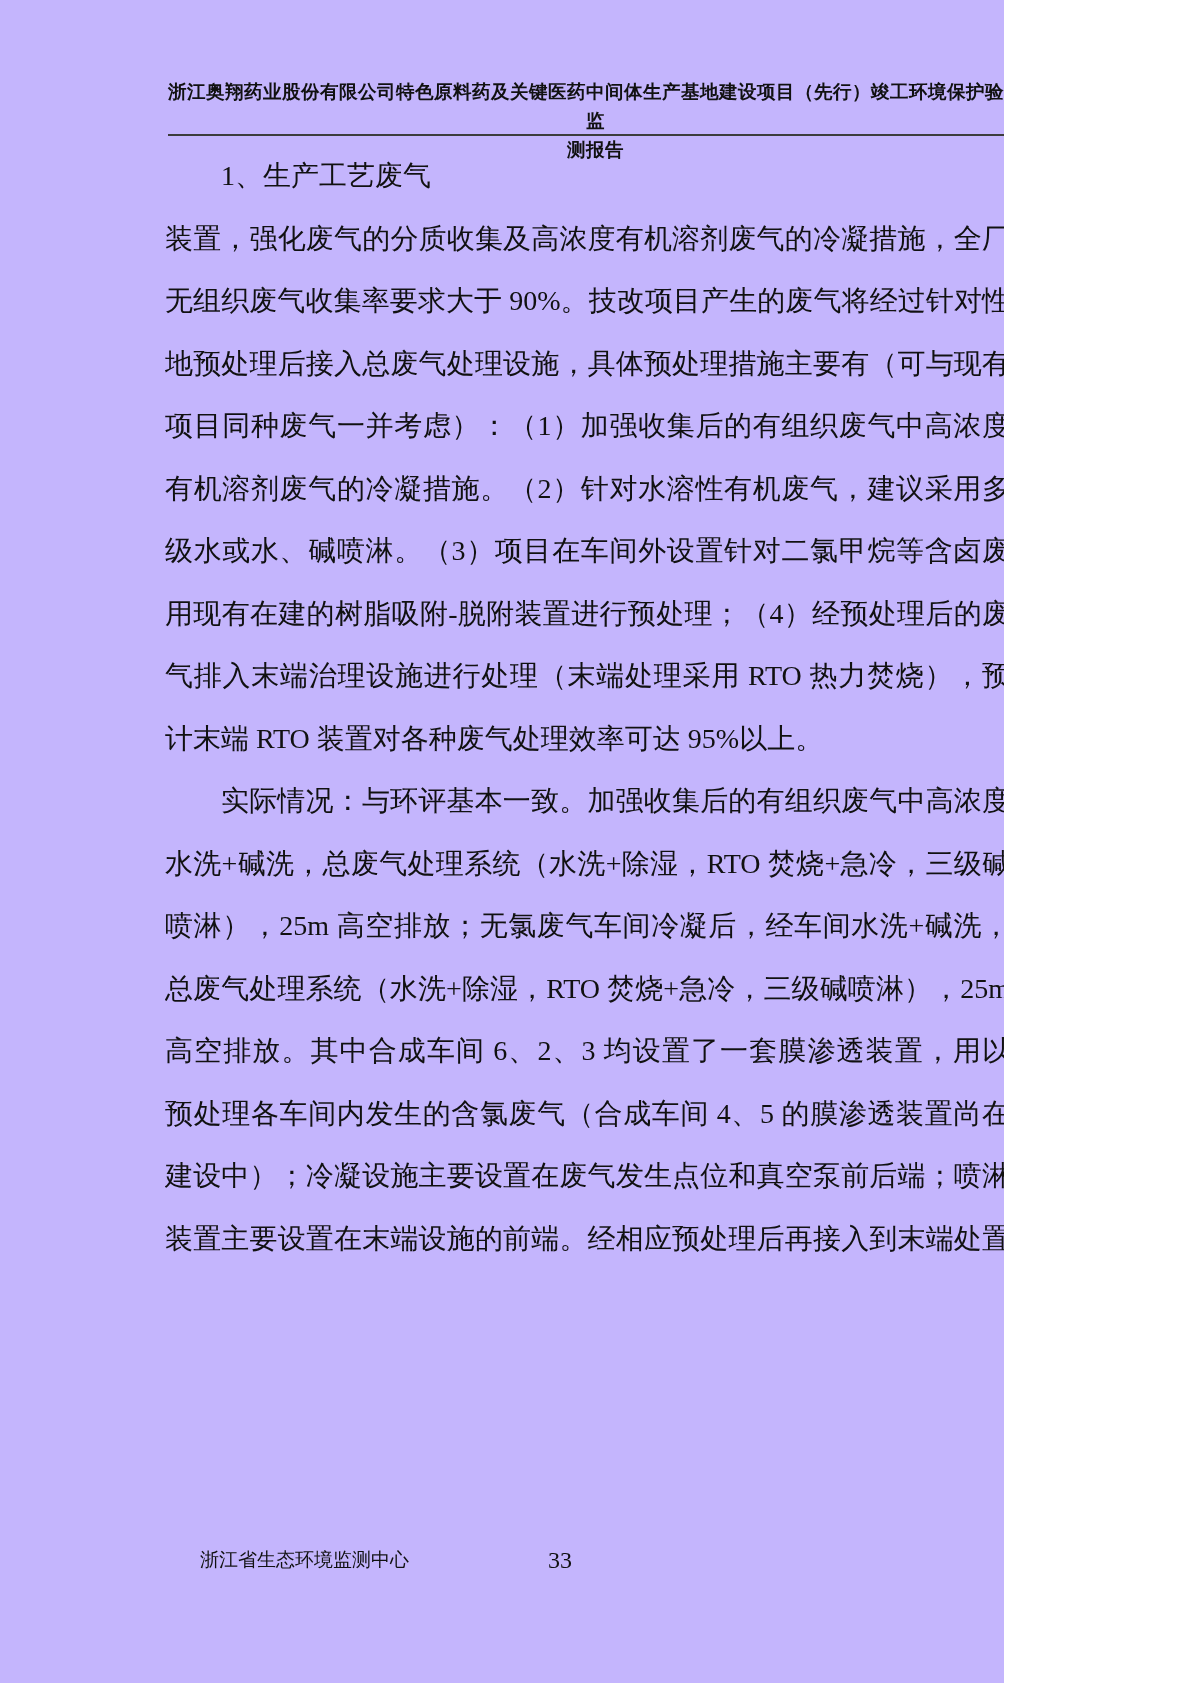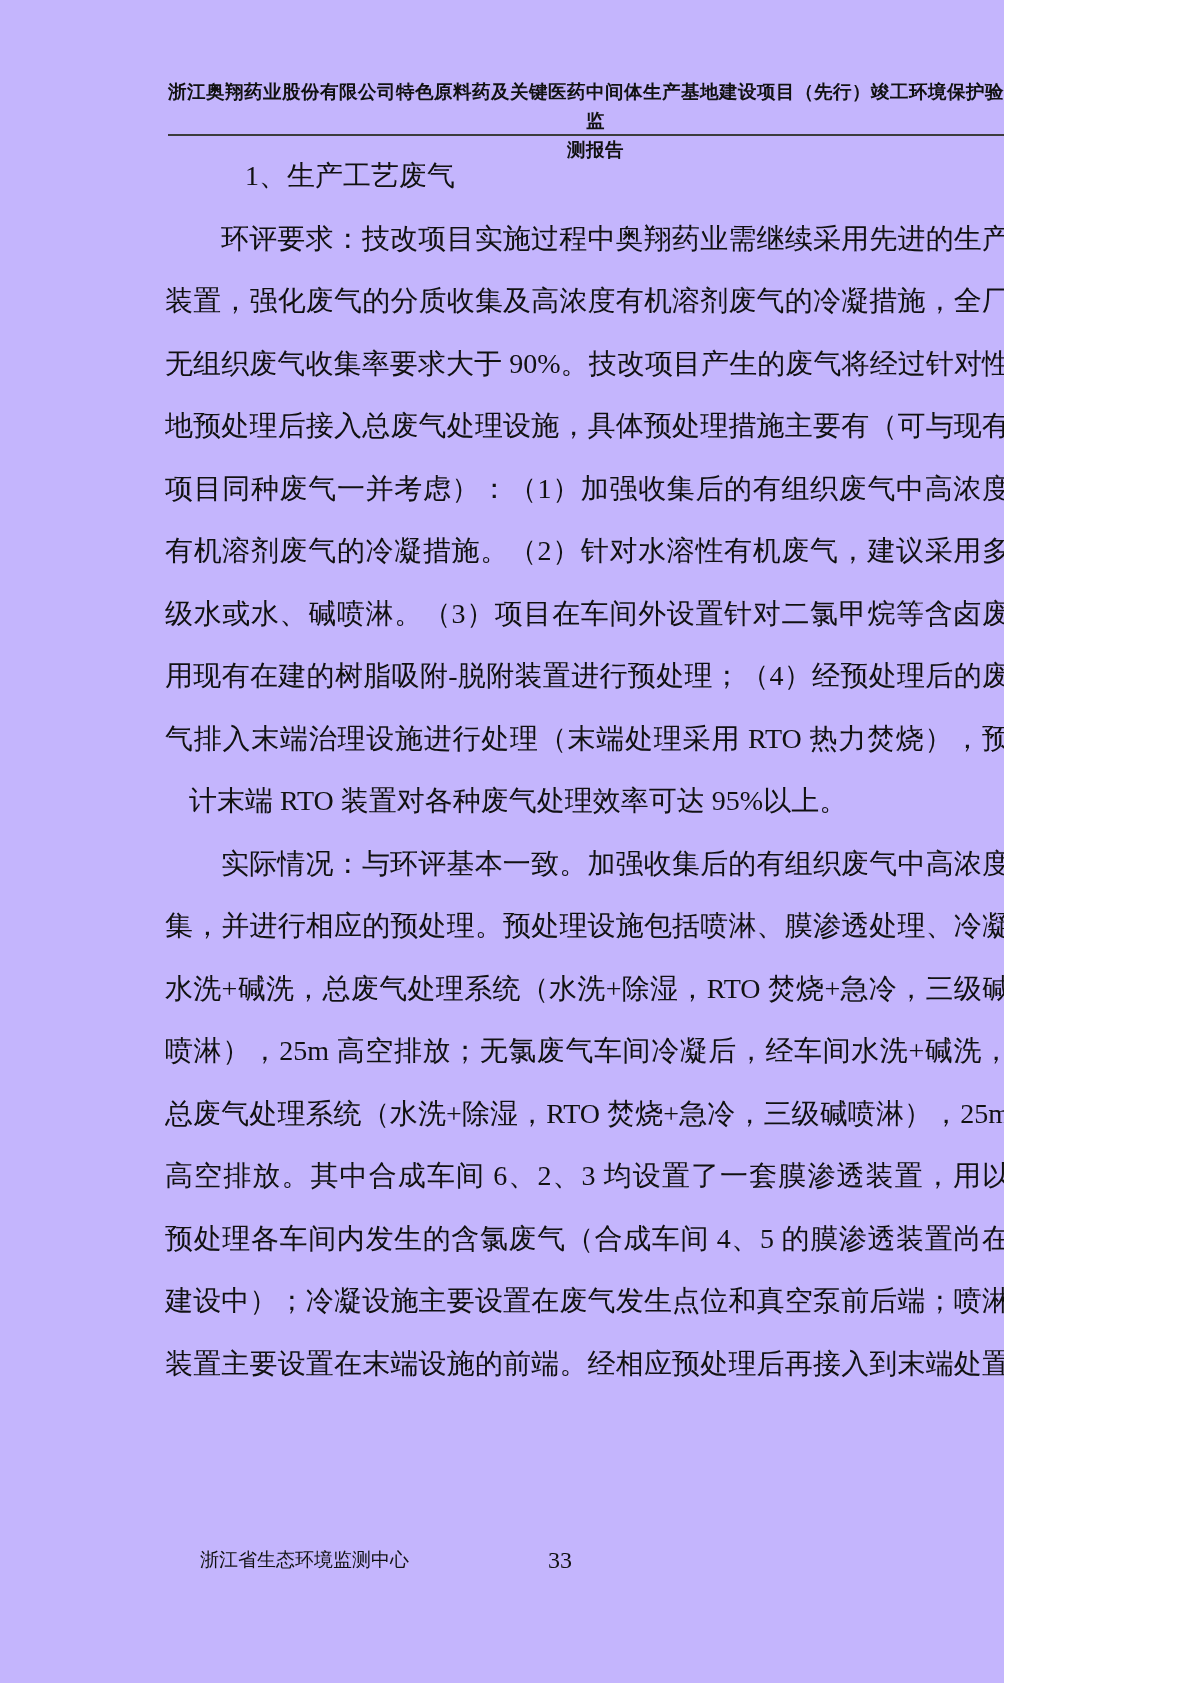--- a/index.html
+++ b/index.html
@@ -45,21 +45,21 @@
   .line {
     height: 62.5px;
     line-height: 62.5px;
     overflow: hidden;
     white-space: normal;
     text-align: justify;
     text-align-last: justify;
     text-justify: inter-character;
   }
   .line.indent { text-indent: 56px; }
-  .line.nojust { text-align-last: left; margin-left: 24px; }
+  .line.nojust { text-align-last: left; }
   .ftr-org {
     position: absolute;
     top: 1546px;
     left: 200px;
     font-size: 19px;
     line-height: 28px;
   }
   .ftr-page {
     position: absolute;
     top: 1546px;
@@ -75,32 +75,30 @@
 
   <header class="hdr">
     <div class="hdr-line">浙江奥翔药业股份有限公司特色原料药及关键医药中间体生产基地建设项目（先行）竣工环境保护验收监</div>
     <div class="hdr-line">测报告</div>
   </header>
 
   <div class="rule"></div>
 
   <main class="docbody" id="doc-body">
       <div class="line indent nojust">1、生产工艺废气</div>
-      <div class="line indent">环评要求：技改项目实施过程中奥翔药业需继续采用先进的生产</div>
       <div class="line">装置，强化废气的分质收集及高浓度有机溶剂废气的冷凝措施，全厂</div>
       <div class="line">无组织废气收集率要求大于 90%。技改项目产生的废气将经过针对性</div>
       <div class="line">地预处理后接入总废气处理设施，具体预处理措施主要有（可与现有</div>
       <div class="line">项目同种废气一并考虑）：（1）加强收集后的有组织废气中高浓度</div>
       <div class="line">有机溶剂废气的冷凝措施。（2）针对水溶性有机废气，建议采用多</div>
       <div class="line">级水或水、碱喷淋。（3）项目在车间外设置针对二氯甲烷等含卤废</div>
       <div class="line">用现有在建的树脂吸附-脱附装置进行预处理；（4）经预处理后的废</div>
       <div class="line">气排入末端治理设施进行处理（末端处理采用 RTO 热力焚烧），预</div>
       <div class="line nojust">计末端 RTO 装置对各种废气处理效率可达 95%以上。</div>
       <div class="line indent">实际情况：与环评基本一致。加强收集后的有组织废气中高浓度</div>
-      <div class="line">集，并进行相应的预处理。预处理设施包括喷淋、膜渗透处理、冷凝</div>
       <div class="line">水洗+碱洗，总废气处理系统（水洗+除湿，RTO 焚烧+急冷，三级碱</div>
       <div class="line">喷淋），25m 高空排放；无氯废气车间冷凝后，经车间水洗+碱洗，</div>
       <div class="line">总废气处理系统（水洗+除湿，RTO 焚烧+急冷，三级碱喷淋），25m</div>
       <div class="line">高空排放。其中合成车间 6、2、3 均设置了一套膜渗透装置，用以</div>
       <div class="line">预处理各车间内发生的含氯废气（合成车间 4、5 的膜渗透装置尚在</div>
       <div class="line">建设中）；冷凝设施主要设置在废气发生点位和真空泵前后端；喷淋</div>
       <div class="line">装置主要设置在末端设施的前端。经相应预处理后再接入到末端处置</div>
     </main>
 
   <footer>

